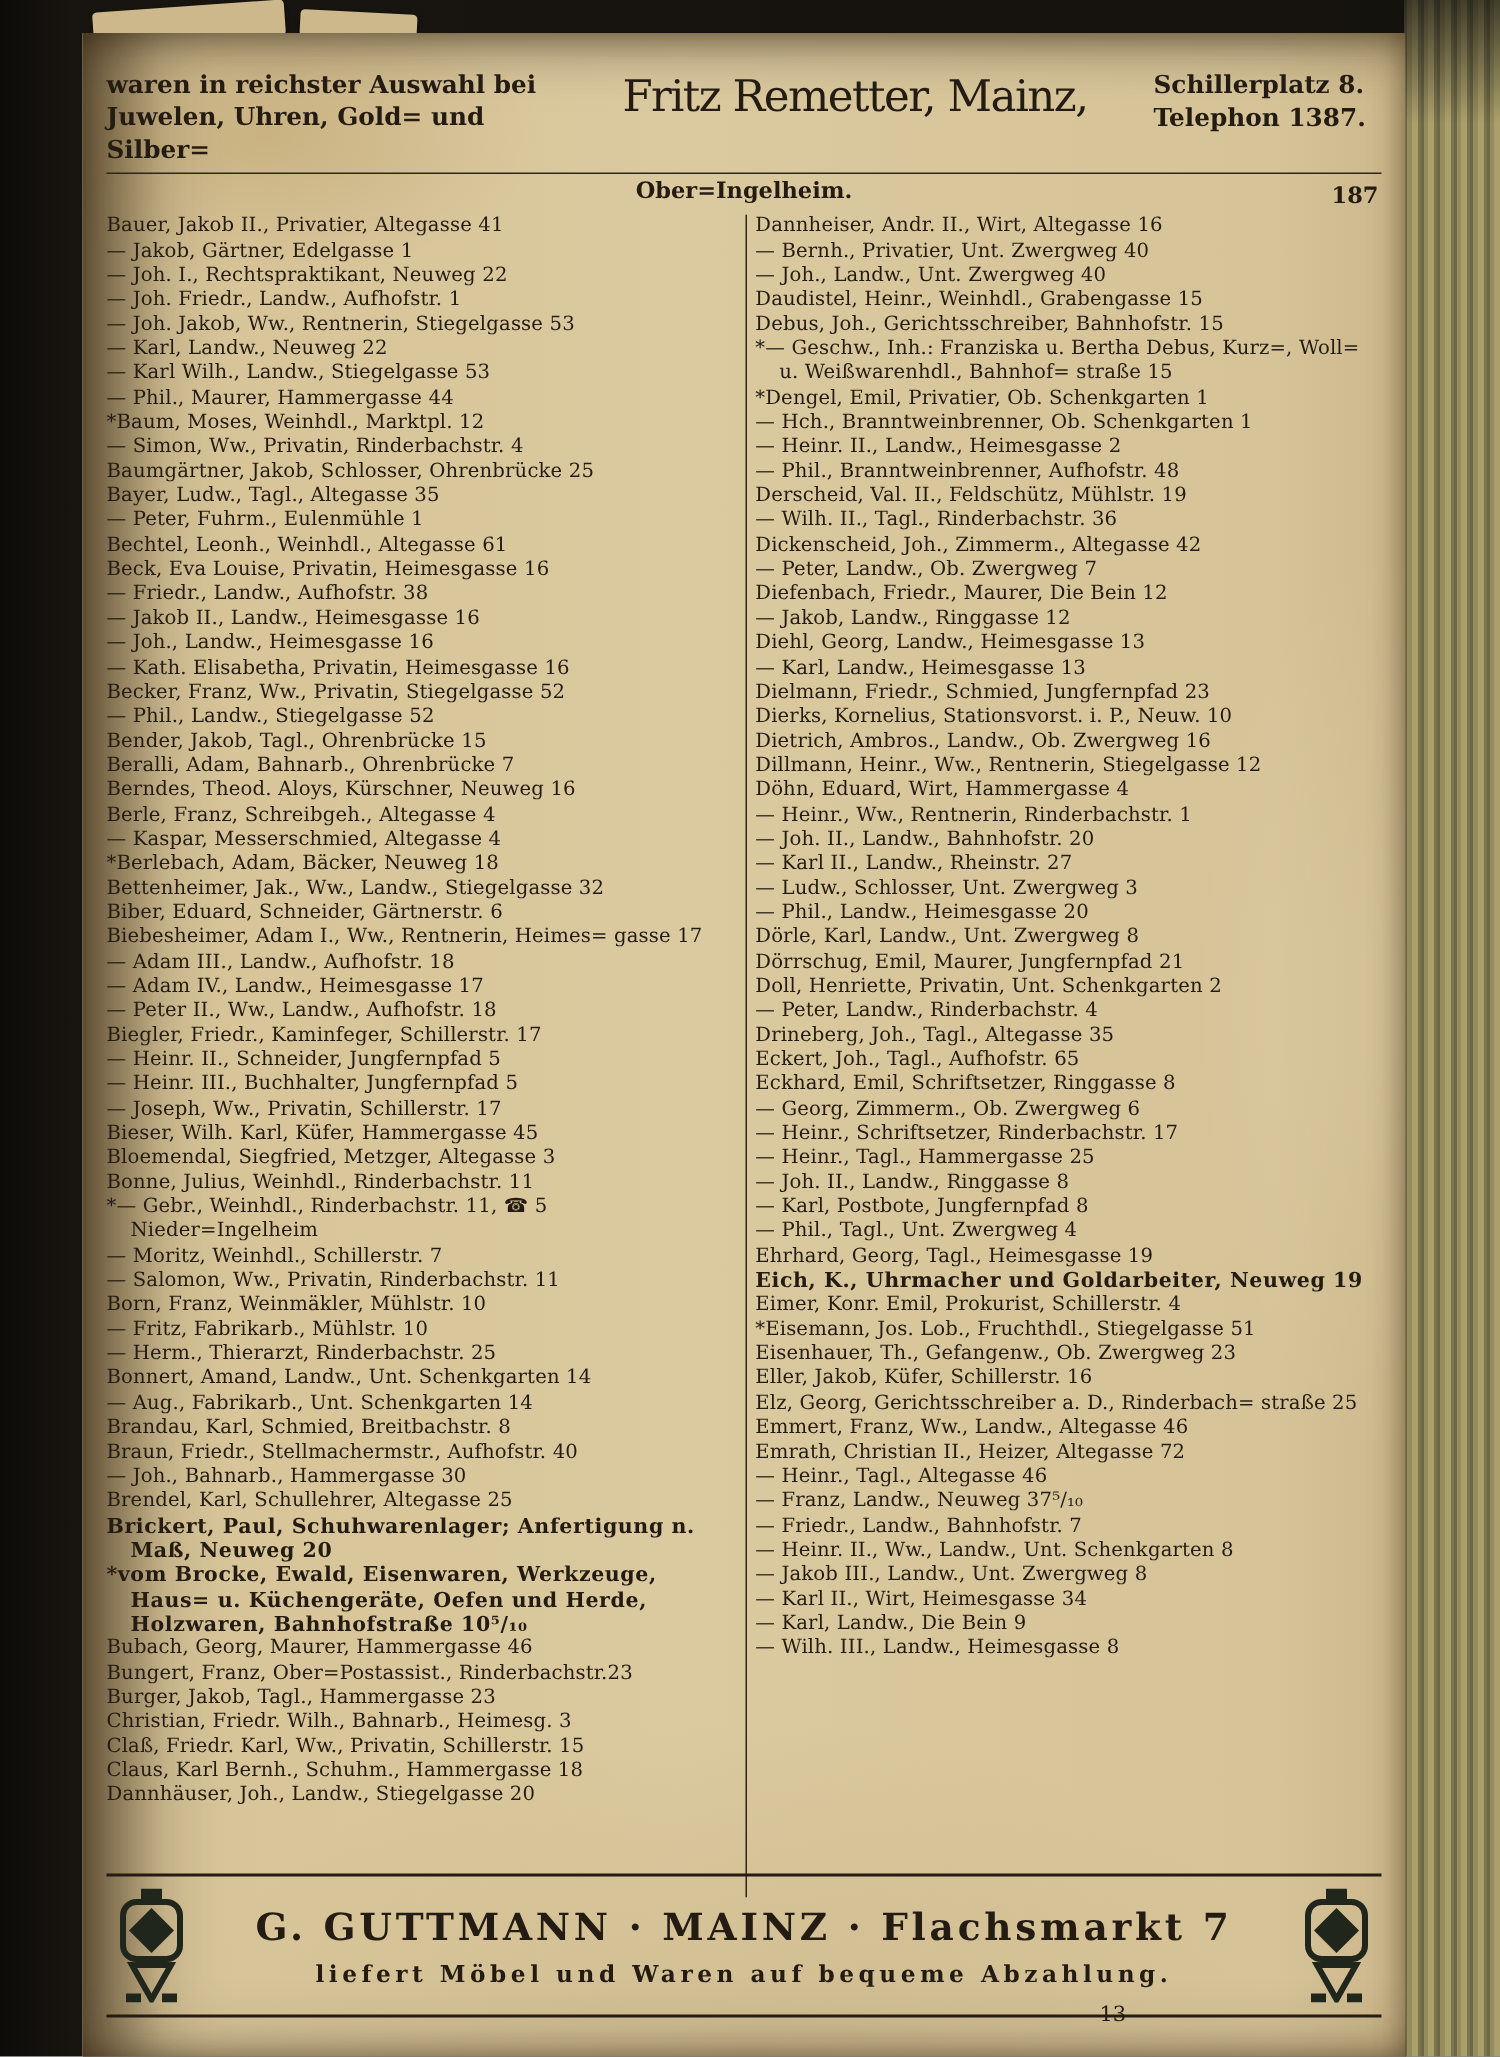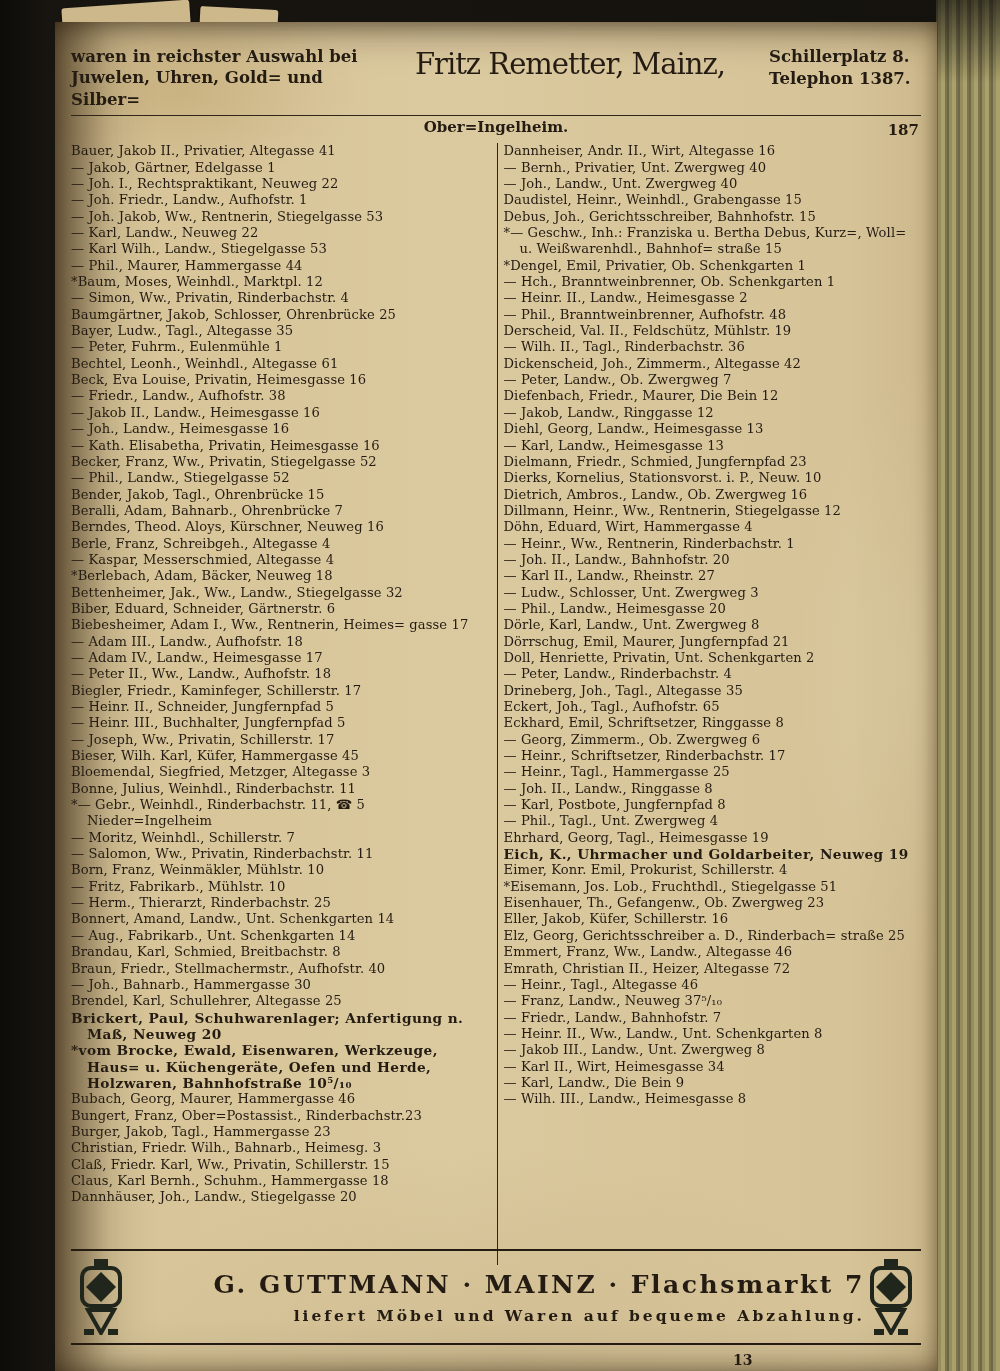--- a/index.html
+++ b/index.html
@@ -50,24 +50,24 @@
     letter-spacing:.1px;
   }
   .entry.bold{font-weight:bold;font-size:13.7px;letter-spacing:.4px;}
   
   .footer-ad{
     position:absolute;left:16px;right:16px;bottom:26px;
     border-top:2px solid #241c12;border-bottom:2px solid #241c12;
     padding:8px 4px;display:flex;align-items:center;
   }
   .emblem{width:52px;flex:0 0 52px;display:flex;justify-content:center;}
-  .footer-center{flex:1;text-align:right;}
+  .footer-center{flex:1;text-align:center;}
   .footer-line1{font-weight:bold;font-size:25px;letter-spacing:2.5px;}
   .footer-line2{font-weight:bold;font-size:15.5px;letter-spacing:3px;margin-top:7px;}
-  .page-number-bottom{position:absolute;bottom:3px;left:678px;font-weight:bold;font-size:14px;}
+  .page-number-bottom{position:absolute;bottom:20px;left:678px;font-weight:normal;font-size:14px;}
 </style>
 </head>
 <body>
 
 <div class="page-stack"></div>
 
 <div class="scrap scrap1"></div>
 <div class="scrap scrap2"></div>
 
 <div class="paper">

